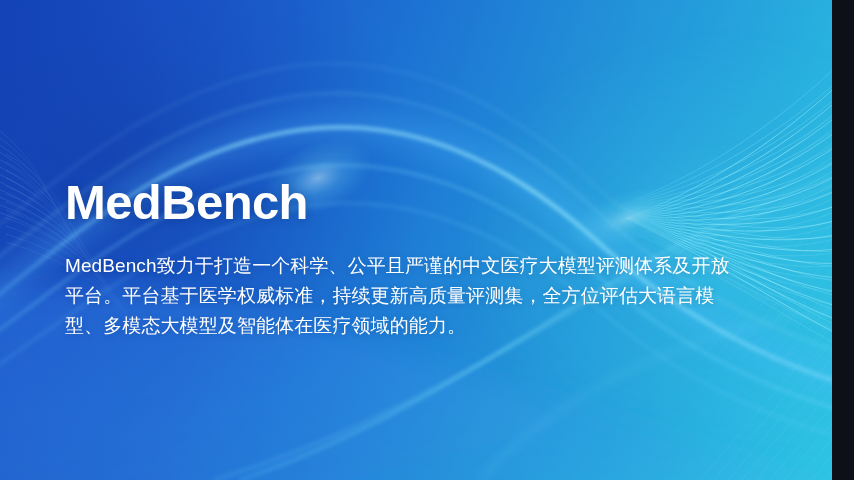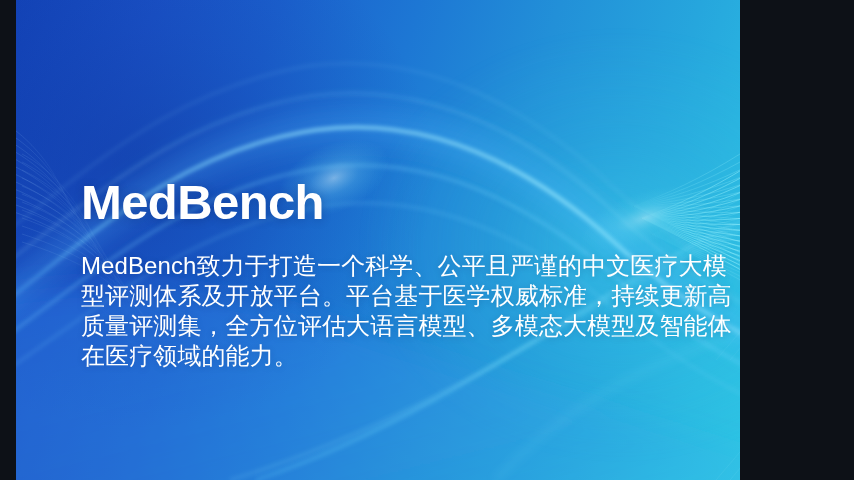--- a/index.html
+++ b/index.html
@@ -3,36 +3,35 @@
 <meta charset="utf-8">
 <title>MedBench Banner</title>
 <style>
   html, body {
     margin: 0;
     padding: 0;
     background: #0d1117;
   }
   #banner {
     position: relative;
-    width: 724px;
+    width: 832px;
     height: 480px;
     overflow: hidden;
     font-family: "Liberation Sans", "DejaVu Sans", sans-serif;
     
     background:
       linear-gradient(108deg,
         #1344b8 0%,
         #1a52c6 16%,
         #1b60cd 30%,
         #1d77d4 46%,
         #2290d8 62%,
         #26a6dd 78%,
         #2bbbe2 92%,
         #2ec4e4 100%);
-    margin-left: 16px;
   }
 
   
   .bg-layer {
     position: absolute;
     inset: 0;
     width: 100%;
     height: 100%;
     pointer-events: none;
   }
@@ -81,21 +80,21 @@
     line-height: 54px;
     font-weight: 700;
     letter-spacing: -0.6px;
     color: #ffffff;
     text-shadow: 0 1px 10px rgba(6, 30, 90, 0.30);
     white-space: nowrap;
   }
   .brand-desc {
     margin: 22px 0 0 0;
     width: 668px;
-    font-size: 24px;
+    font-size: 19px;
     line-height: 30px;
     font-weight: 400;
     color: #ffffff;
     letter-spacing: 0.1px;
     text-shadow: 0 1px 6px rgba(6, 30, 90, 0.22);
   }
 </style>
 </head>
 <body>
 

